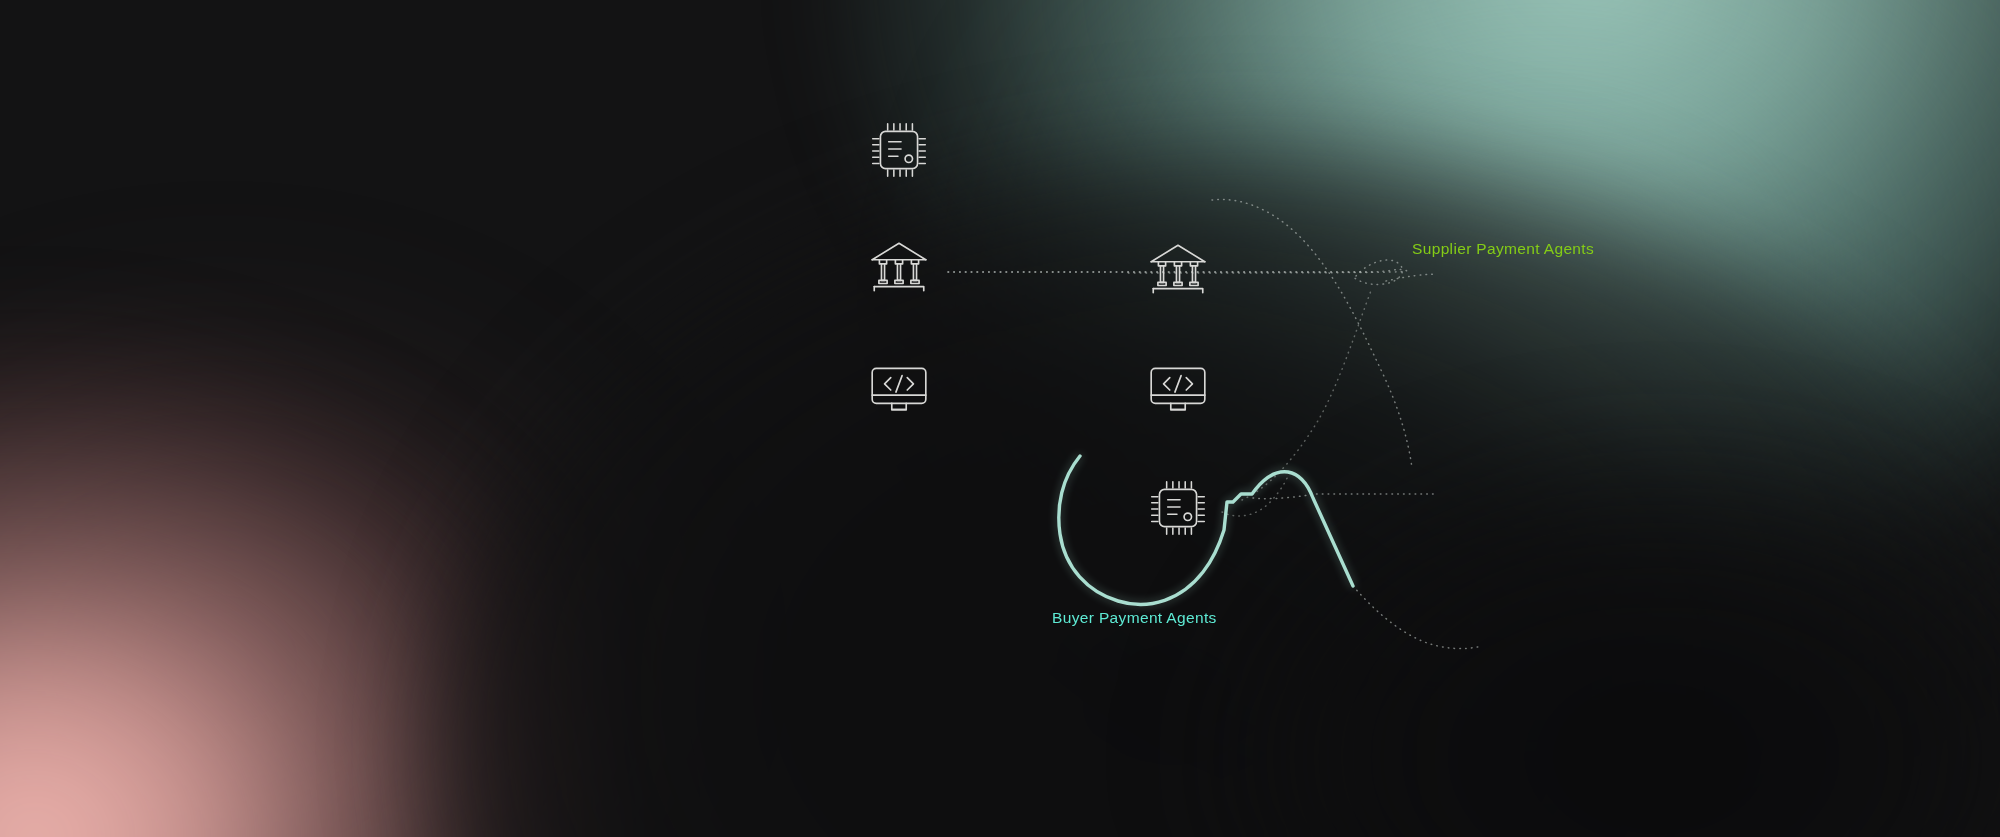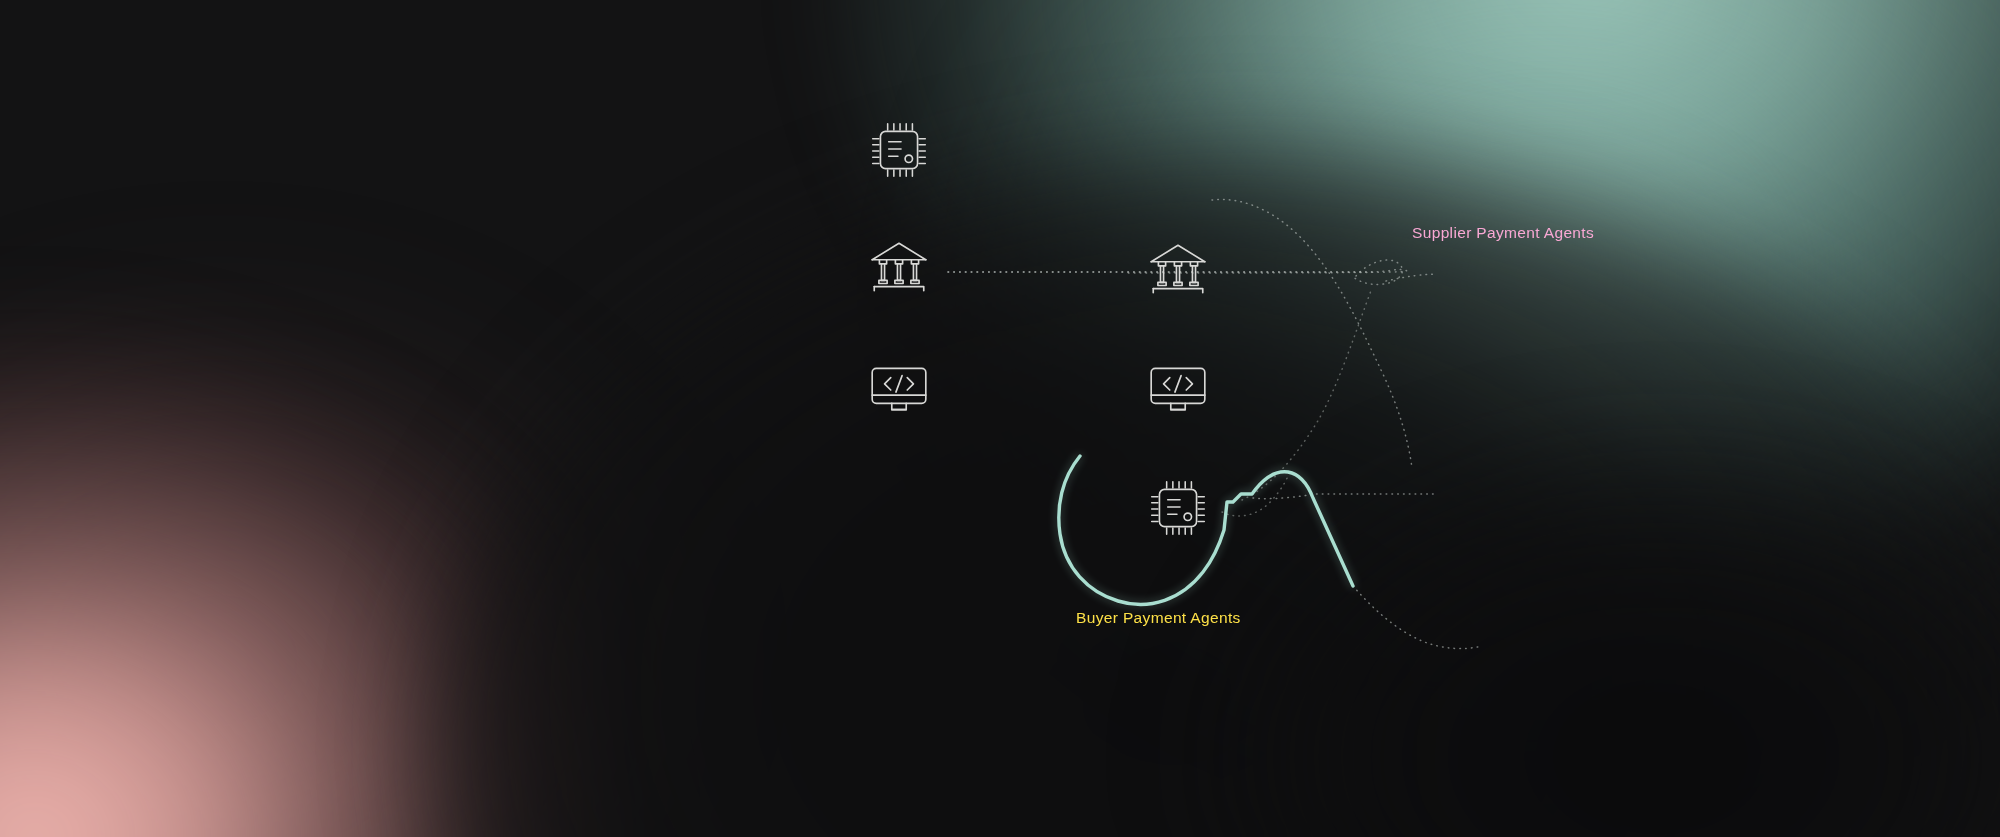--- a/index.html
+++ b/index.html
@@ -168,27 +168,27 @@
     position: absolute;
     color: #cfd4d1;
     font-size: 15.5px;
     letter-spacing: 0.35px;
     font-weight: 400;
     white-space: nowrap;
     font-family: "Liberation Sans", sans-serif;
   }
   #label-supplier {
     left: 1412px;
-    top: 224px;
-    color: #f9a8d4;
+    top: 240px;
+    color: #84cc16;
   }
   #label-buyer {
-    left: 1076px;
+    left: 1052px;
     top: 609px;
-    color: #fde047;
+    color: #5eead4;
   }
 </style>
 </head>
 <body>
 
 <div id="hero-background">
   <div class="mesh-blob" id="mesh-mint"></div>
   <div class="mesh-blob" id="mesh-sage"></div>
   <div class="mesh-blob" id="mesh-mauve"></div>
   <div class="mesh-blob" id="mesh-rose"></div>

